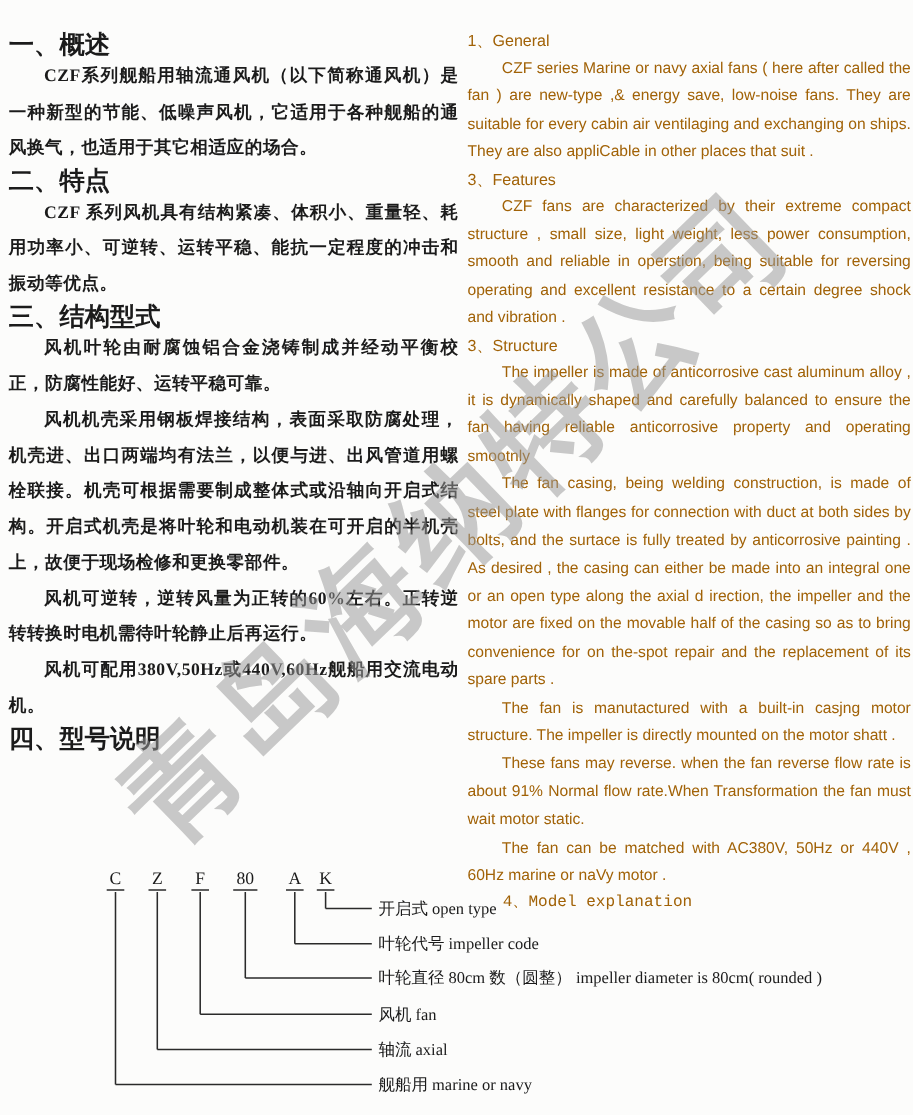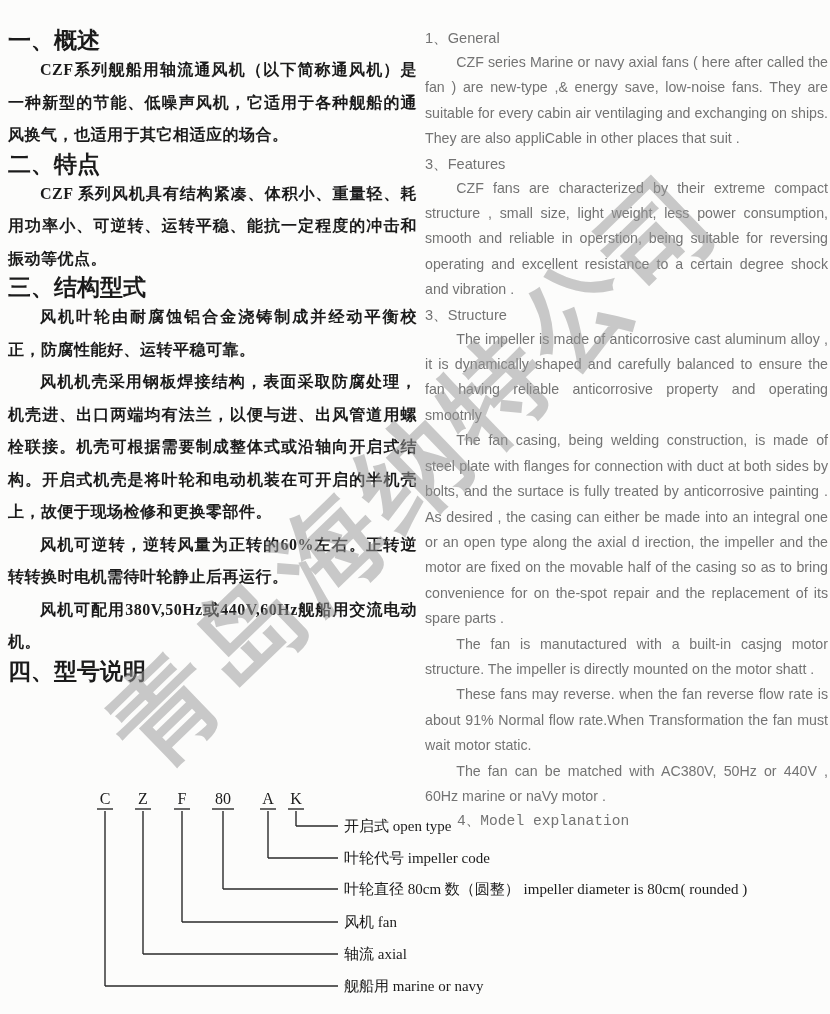--- a/index.html
+++ b/index.html
@@ -44,21 +44,21 @@
   }
   .mt-h{margin-top:20px;}
   .mt-h2{margin-top:16px;}
   .gap-sm{margin-top:12px;}
   .gap-md{margin-top:15px;}
   .gap-lg{margin-top:28px;}
   .col-right{
     position:absolute;left:425px;top:26px;width:403px;
     font-family:"Liberation Sans",sans-serif;
     font-size:14.2px;line-height:25.4px;
-    color:#737373;
+    color:#a16207;
     text-align:justify;
     z-index:1;
   }
   .col-right h3{
     margin:0;font-size:14.6px;line-height:24px;font-weight:500;
   }
   .col-right p{
     margin:0;text-indent:2.2em;
   }
   .indent-h{padding-left:32px;font-family:Liberation Mono, monospace;}

